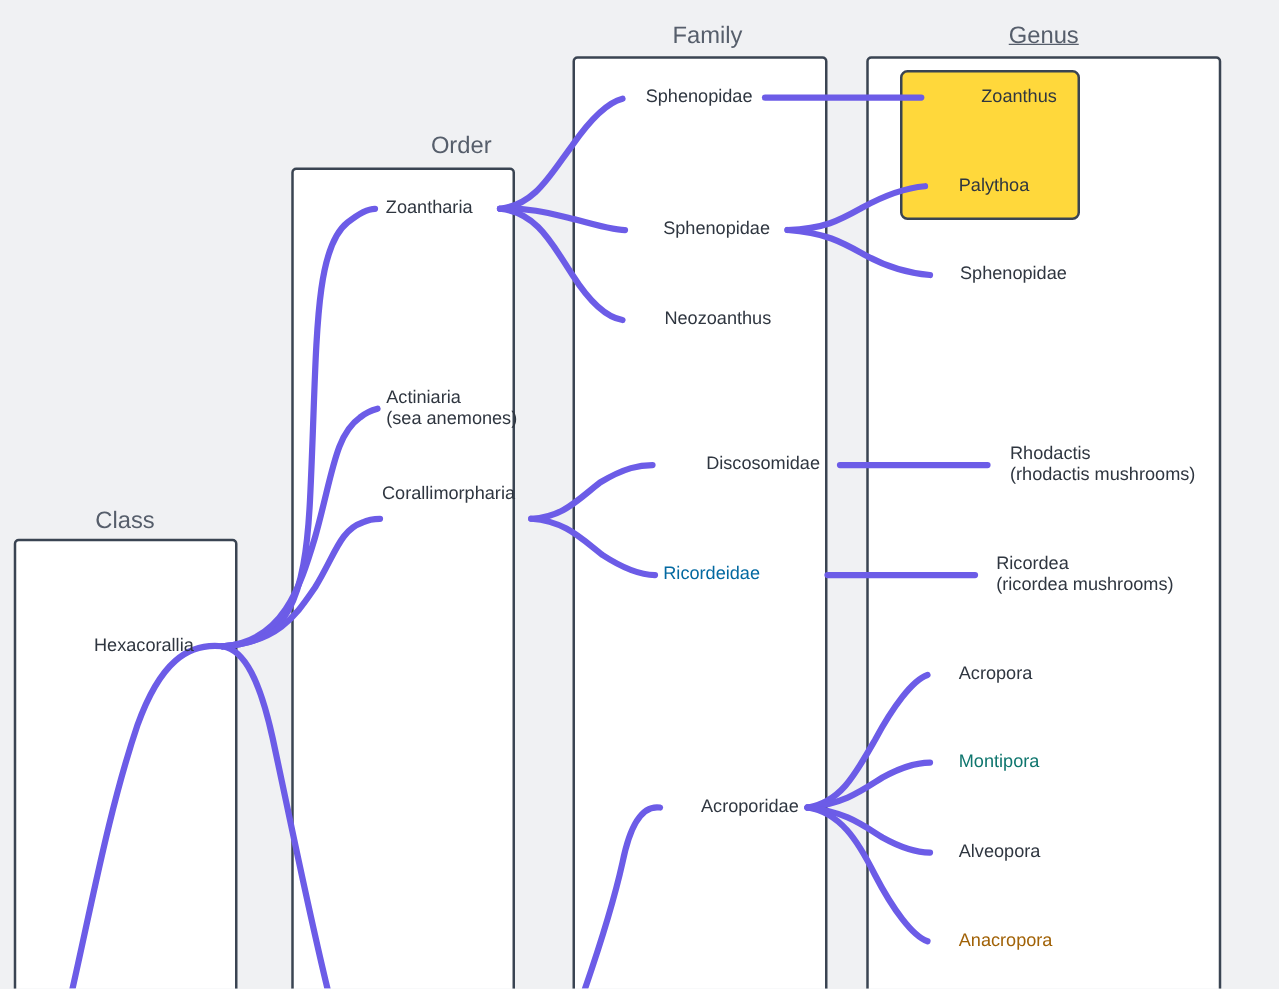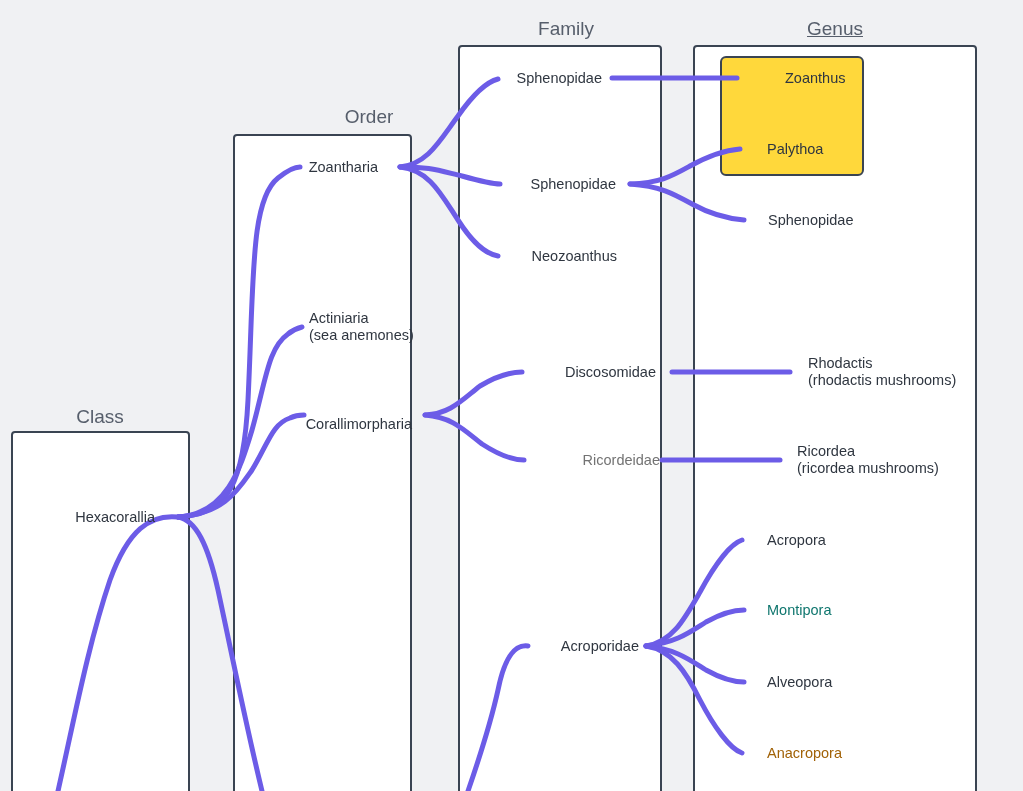--- a/index.html
+++ b/index.html
@@ -110,26 +110,26 @@
   <div class="col-title" id="title-family" style="left: 566px; top: 18px; color: rgb(86, 94, 107);">Family</div>
   <div class="col-title" id="title-genus" style="left: 835px; top: 18px; color: rgb(86, 94, 107); text-decoration: underline;">Genus</div>
 
   <div id="node-layer">
       <div class="node-label right" style="left: 155px; top: 517px; color: rgb(47, 54, 64);">Hexacorallia</div>
       <div class="node-label right" style="left: 378px; top: 167px; color: rgb(47, 54, 64);">Zoantharia</div>
       <div class="node-label left" style="left: 309px; top: 327px; color: rgb(47, 54, 64); transform: translateY(-50%);">
         <div>Actiniaria</div>
         <div>(sea anemones)</div>
       </div>
-      <div class="node-label right" style="left: 412px; top: 424px; color: rgb(47, 54, 64);">Corallimorpharia</div>
+      <div class="node-label right" style="left: 412px; top: 396px; color: rgb(47, 54, 64);">Corallimorpharia</div>
       <div class="node-label right" style="left: 602px; top: 78px; color: rgb(47, 54, 64);">Sphenopidae</div>
       <div class="node-label right" style="left: 616px; top: 184px; color: rgb(47, 54, 64);">Sphenopidae</div>
       <div class="node-label right" style="left: 617px; top: 256px; color: rgb(47, 54, 64);">Neozoanthus</div>
       <div class="node-label right" style="left: 656px; top: 372px; color: rgb(47, 54, 64);">Discosomidae</div>
-      <div class="node-label right" style="left: 660px; top: 460px; color: #737373; padding-left: 22px;">Ricordeidae</div>
+      <div class="node-label right" style="left: 608px; top: 460px; color: #0369a1; padding-left: 22px;">Ricordeidae</div>
       <div class="node-label right" style="left: 617px; top: 646px; color: rgb(47, 54, 64); margin-left: 22px;">Acroporidae</div>
       <div class="node-label left" style="left: 757px; top: 78px; color: rgb(47, 54, 64); margin-left: 28px;">Zoanthus</div>
       <div class="node-label left" style="left: 767px; top: 149px; color: rgb(47, 54, 64);">Palythoa</div>
       <div class="node-label left" style="left: 768px; top: 220px; color: rgb(47, 54, 64);">Sphenopidae</div>
       <div class="node-label left" style="left: 808px; top: 372px; color: rgb(47, 54, 64); transform: translateY(-50%);">
         <div>Rhodactis</div>
         <div>(rhodactis mushrooms)</div>
       </div>
       <div class="node-label left" style="left: 797px; top: 460px; color: rgb(47, 54, 64); transform: translateY(-50%);">
         <div>Ricordea</div>

